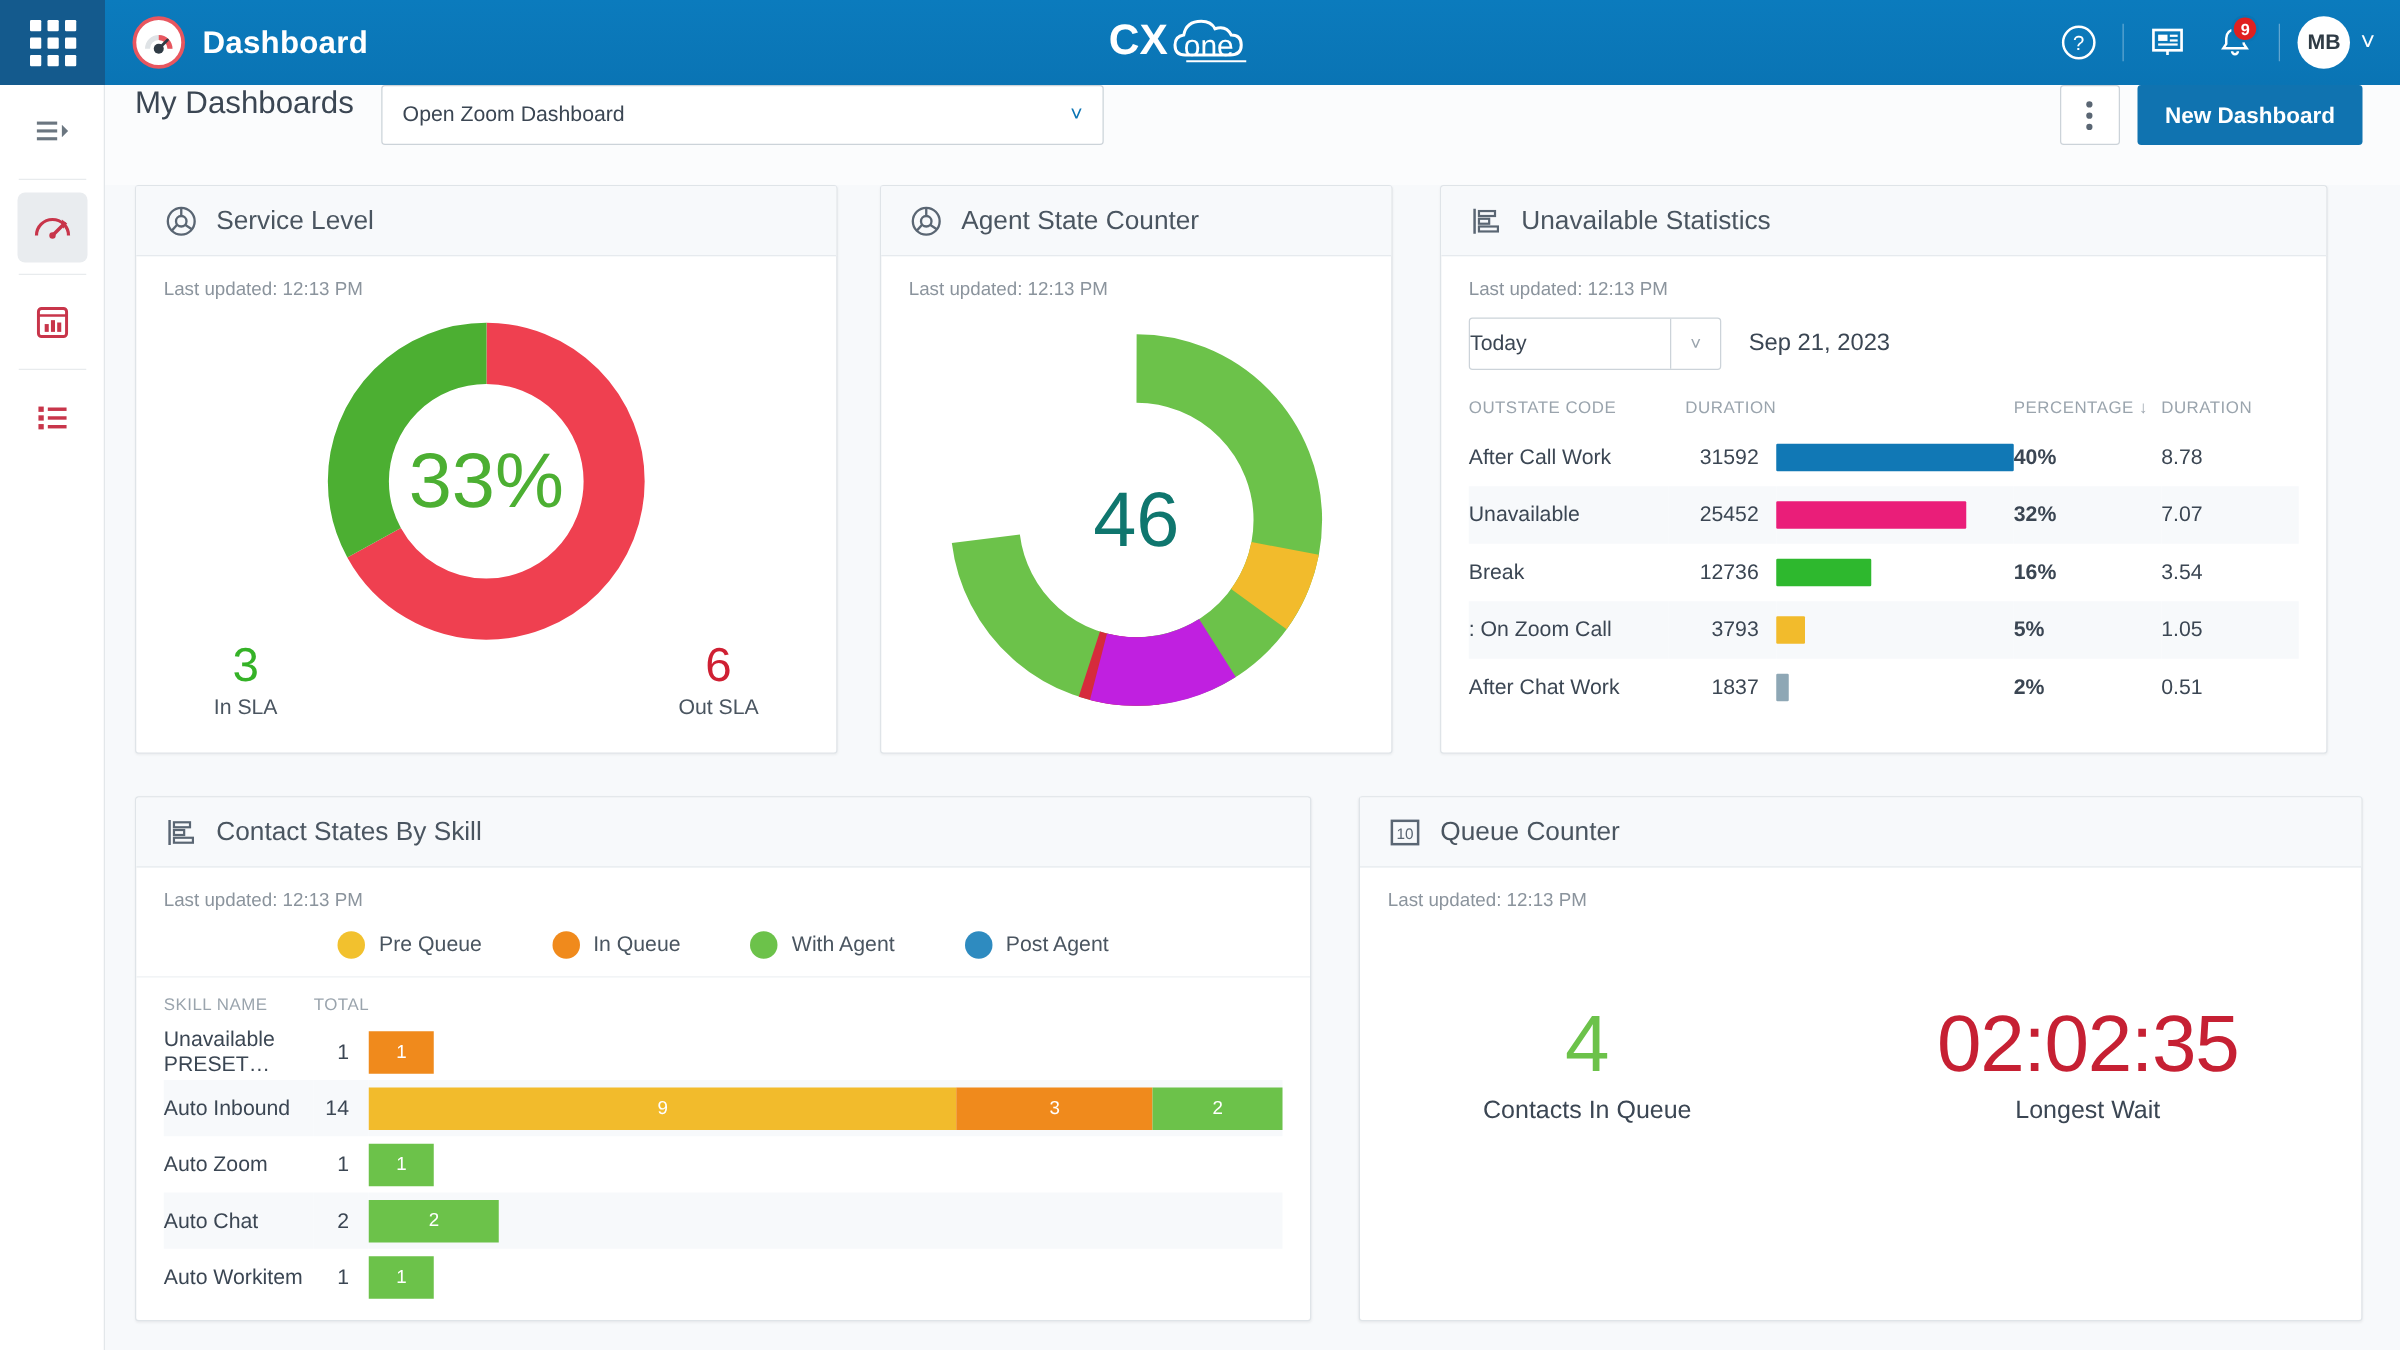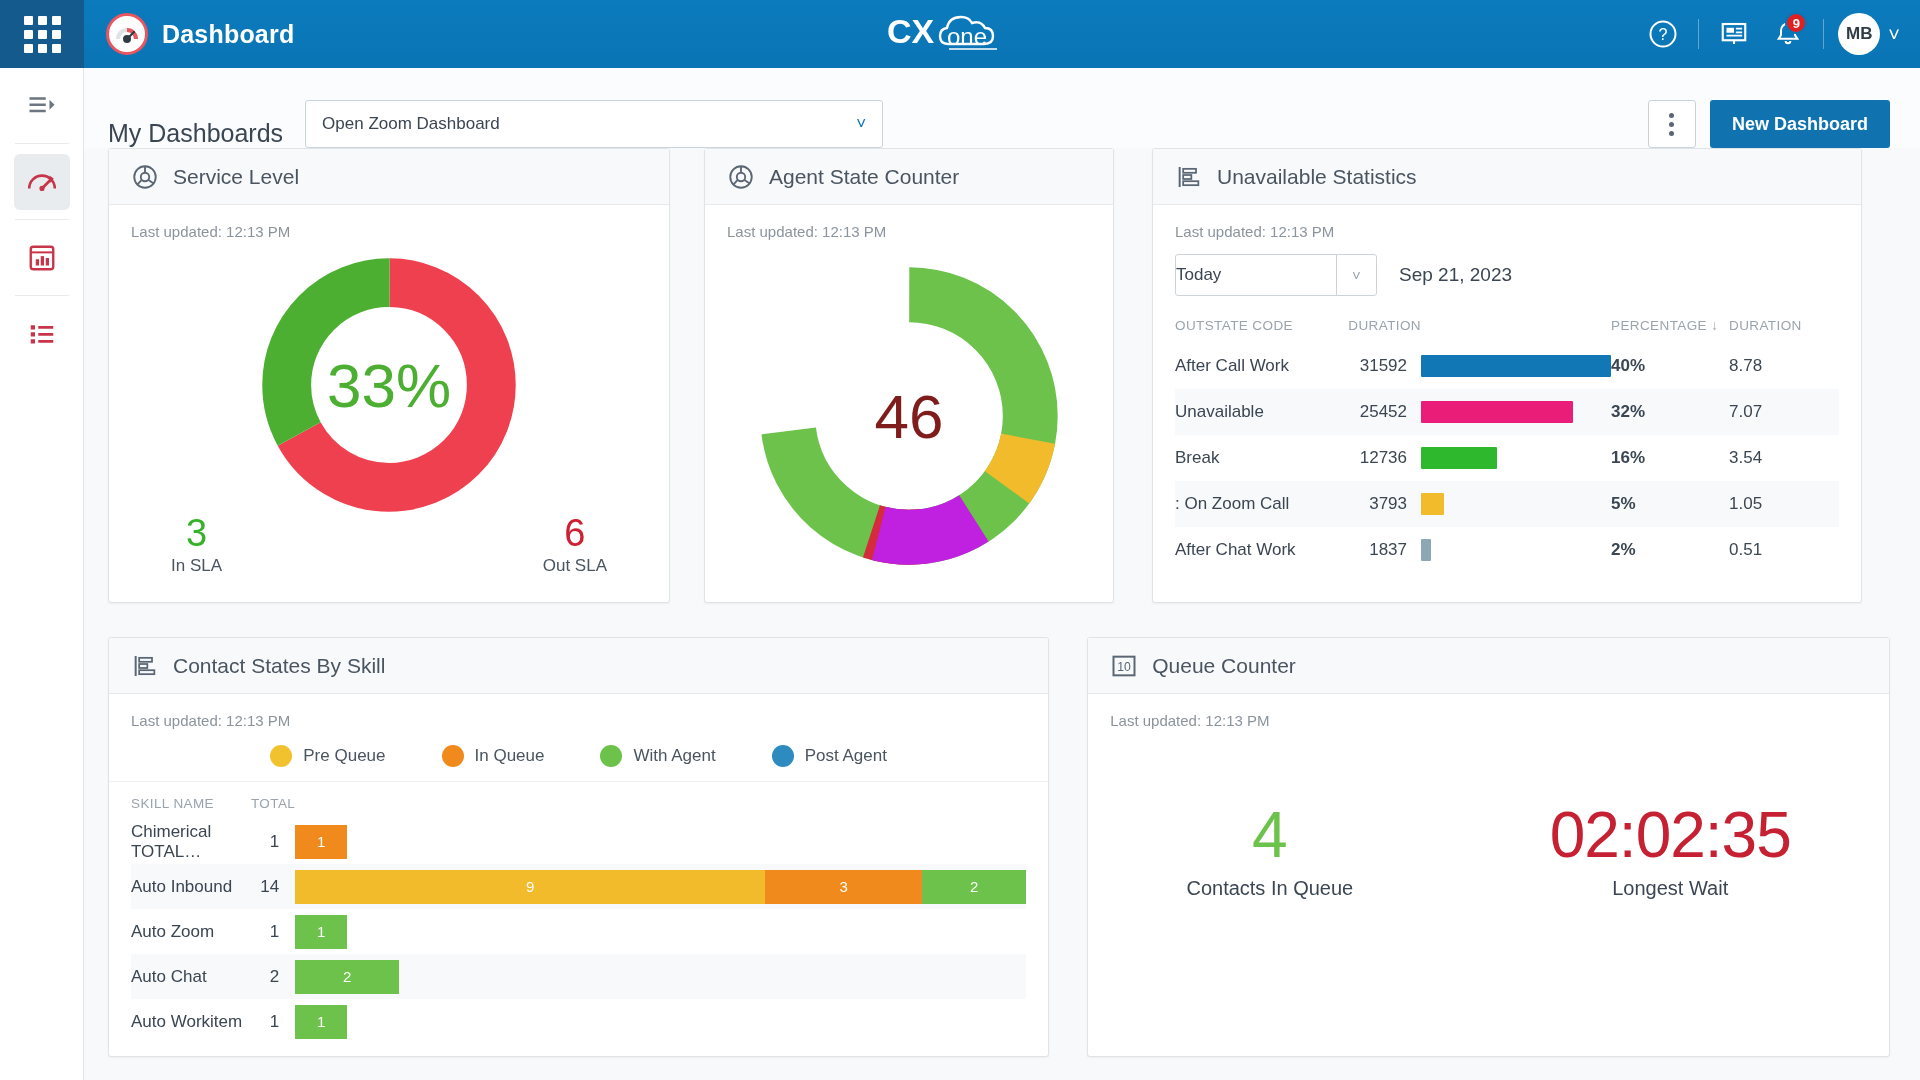--- a/index.html
+++ b/index.html
@@ -75,21 +75,21 @@
   }
   .rail-item.active { background: #e9ecef; }
   .rail-div { width: 54px; height: 1px; background: #e8ebed; margin-top: 9px; }
 
   
   .page {
     position: absolute; top: 68px; left: 84px;
     width: 1836px; height: 1012px; background: #f7f9fb;
   }
   .toolbar {
-    height: 80px; display: flex; align-items: flex-end;
+    height: 80px; display: flex; align-items: flex-start;
     padding: 0 30px 0 24px; background: #fbfcfd;
   }
   .toolbar-title { font-size: 25px; color: #3b4653; font-weight: normal; }
   .dash-select {
     margin-left: 22px; width: 578px; height: 48px; background: #fff;
     border: 1px solid #ccd3d9; border-radius: 3px;
     display: flex; align-items: center; padding: 0 16px;
     font-size: 17px; color: #3b4653; cursor: pointer;
   }
   .dash-select .caret { margin-left: auto; color: #0a74b4; font-size: 17px; }
@@ -127,21 +127,21 @@
   .w-contact { width: 1006px; height: 420px; overflow: hidden; }
   .w-queue { width: 858px; height: 420px; margin-left: 38px; }
 
   
   .donut-wrap { position: relative; display: flex; justify-content: center; }
   .donut-center {
     position: absolute; top: 50%; left: 50%; transform: translate(-50%,-50%);
     text-align: center;
   }
   .donut-val-green { font-size: 62px; color: #4caf32; font-weight: normal; }
-  .donut-val-gray { font-size: 62px; color: #7f1d1d; font-weight: normal; }
+  .donut-val-gray { font-size: 62px; color: #0f766e; font-weight: normal; }
 
   .sla-row { display: flex; justify-content: space-between; padding: 0 62px; margin-top: -6px; }
   .sla-cell { text-align: center; }
   .sla-num { font-size: 38px; line-height: 1.05; }
   .sla-num.green { color: #35b227; }
   .sla-num.red { color: #cf2033; }
   .sla-lbl { font-size: 17px; color: #4a5560; margin-top: 2px; }
 
   
   .date-row { display: flex; align-items: center; padding: 14px 0 0 22px; }
@@ -496,21 +496,21 @@
           <table class="skill-tbl">
             <thead>
               <tr>
                 <th style="width:176px">SKILL NAME</th>
                 <th style="width:40px;text-align:right">TOTAL</th>
                 <th></th>
               </tr>
             </thead>
             <tbody id="skill-body">
                 <tr>
-                  <td>Chimerical TOTAL…</td>
+                  <td>Unavailable PRESET…</td>
                   <td style="text-align:right;padding-right:16px">1</td>
                   <td>
                     <div class="stack">
                       <div class="seg" style="width:52px;background:#f08a1c">1</div>
                     </div>
                   </td>
                 </tr>
                 <tr class="row-alt">
                   <td>Auto Inbound</td>
                   <td style="text-align:right;padding-right:16px">14</td>

